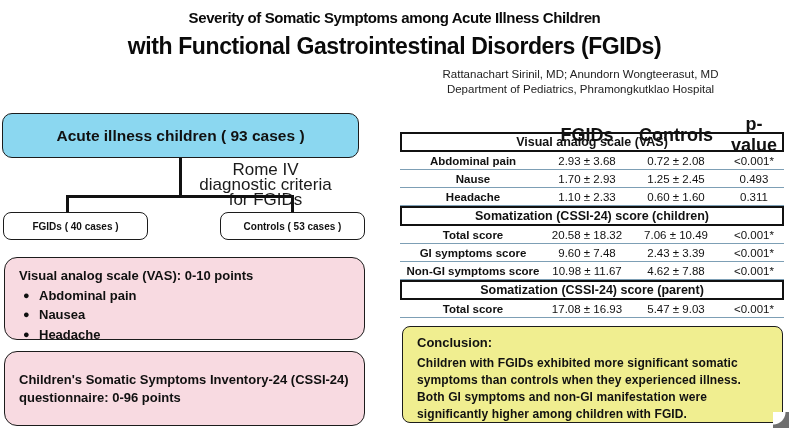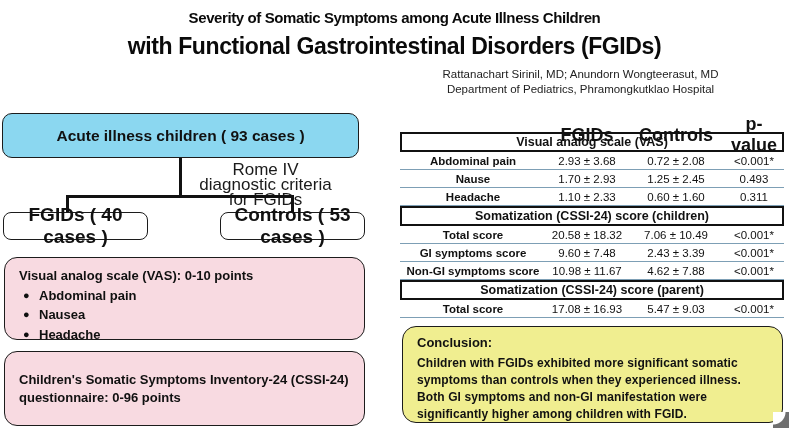--- a/index.html
+++ b/index.html
@@ -15,23 +15,23 @@
 
   
   .title { top:3px; left:0; right:0; text-align:center; font-weight:bold; color:#0a0a0a; }
   .title .t1 { font-size:15px; line-height:29px; letter-spacing:-0.4px; white-space:nowrap; }
   .title .t2 { font-size:23px; line-height:28px; letter-spacing:-0.4px; white-space:nowrap; }
 
   
   .authors { top:67px; left:380px; right:8px; text-align:center; font-size:11.5px; line-height:15px; color:#222; }
 
   
-  .node { border:1.5px solid #1c1c1c; display:flex; align-items:center; justify-content:center; font-weight:bold;text-align:center; }
+  .node { border:1.5px solid #1c1c1c; display:flex; align-items:center; justify-content:center; font-weight:bold; }
   .root-box { left:2px; top:113px; width:357px; height:45px; border-radius:10px; font-size:15.5px; }
-  .leaf-box { border-radius:8px; font-size:19px; background:#fff; }
+  .leaf-box { border-radius:8px; font-size:10px; background:#fff; }
   .fgids-box { left:3px; top:212px; width:145px; height:28px; }
   .controls-box { left:220px; top:212px; width:145px; height:28px; }
   .vline { background:#111; width:3px; }
   .hline { background:#111; height:3px; }
   .stem { left:179px; top:158px; height:38px; }
   .cross { left:66px; top:195px; width:228px; }
   .drop-l { left:66px; top:195px; height:18px; }
   .drop-r { left:291px; top:195px; height:18px; }
   .branch-label { left:193px; top:162px; width:145px; text-align:center; font-size:17px; line-height:15px; color:#1a1a1a; }
 
@@ -46,21 +46,21 @@
   
   .stable { left:400px; top:114px; width:384px; }
   .trow { display:grid; grid-template-columns:146px 82px 96px 60px; align-items:center; }
   .trow > div { text-align:center; }
   .thead { height:18px; font-weight:bold; font-size:18px; }
   .section-row { height:20px; border:2px solid #111; display:flex; align-items:center; justify-content:center; font-weight:bold; font-size:12.5px; background:#fff; }
   .data-row { height:18px; font-size:11.5px; border-bottom:1px solid #7d9fb5; }
   .data-row .lbl { font-weight:bold; }
 
   
-  .conclusion { left:402px; top:326px; width:381px; height:97px; border:1.5px solid #1c1c1c; border-radius:14px; padding:7px 12px 0 14px; font-weight:bold; }
+  .conclusion { left:402px; top:326px; width:381px; height:97px; border:1.5px solid #1c1c1c; border-radius:8px; padding:7px 12px 0 14px; font-weight:bold; }
   .conclusion .c-label { font-size:13px; line-height:18px; margin-bottom:3px; }
   .conclusion .c-body { font-size:12px; line-height:17px; letter-spacing:0.1px; }
 
   
   .page-corner { right:0; bottom:0; width:16px; height:16px;
     background:radial-gradient(circle at 0 0, #ffffff 0 12px, #6f6f6f 13px); }
 </style>
 </head>
 <body>
 

